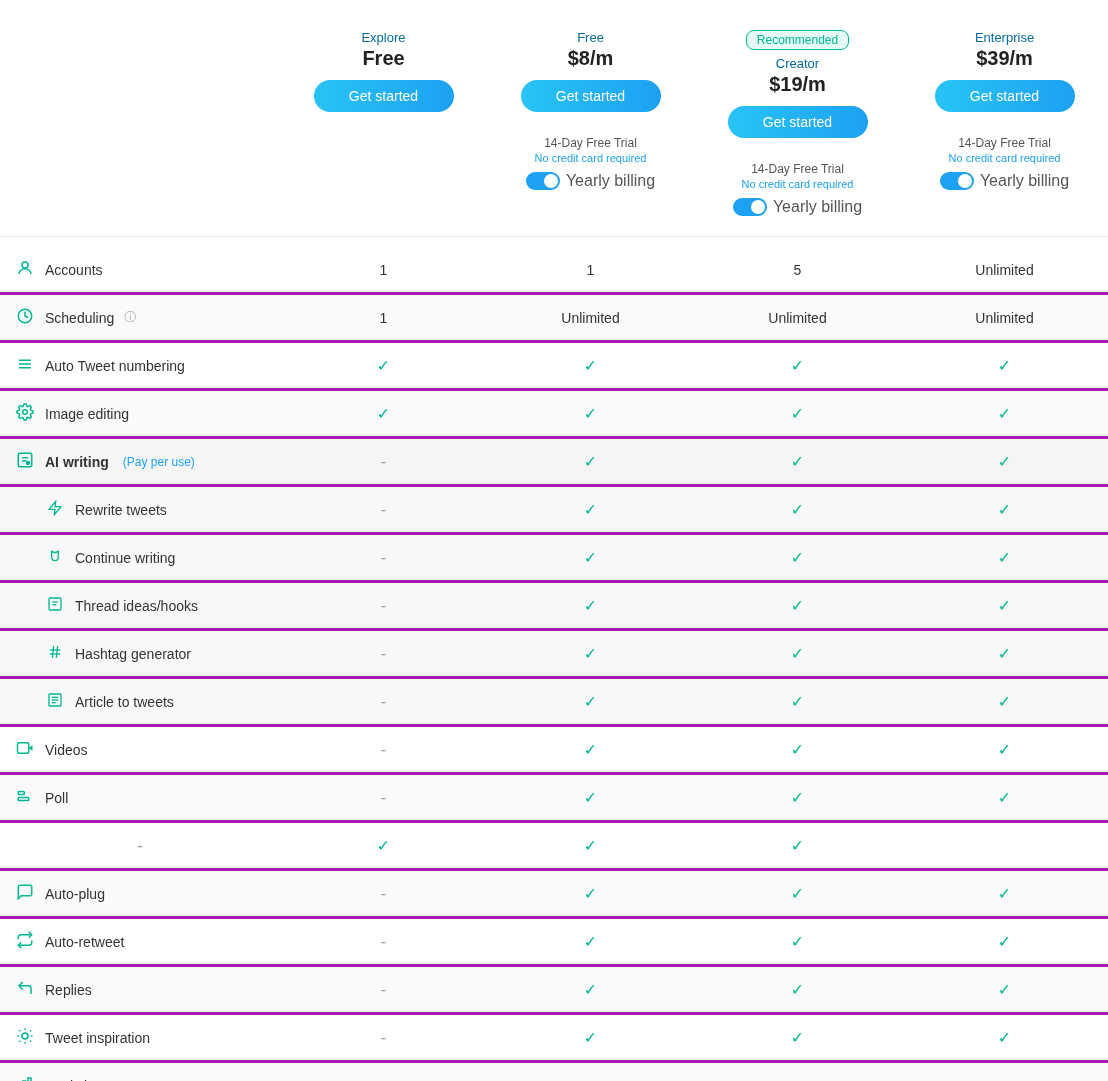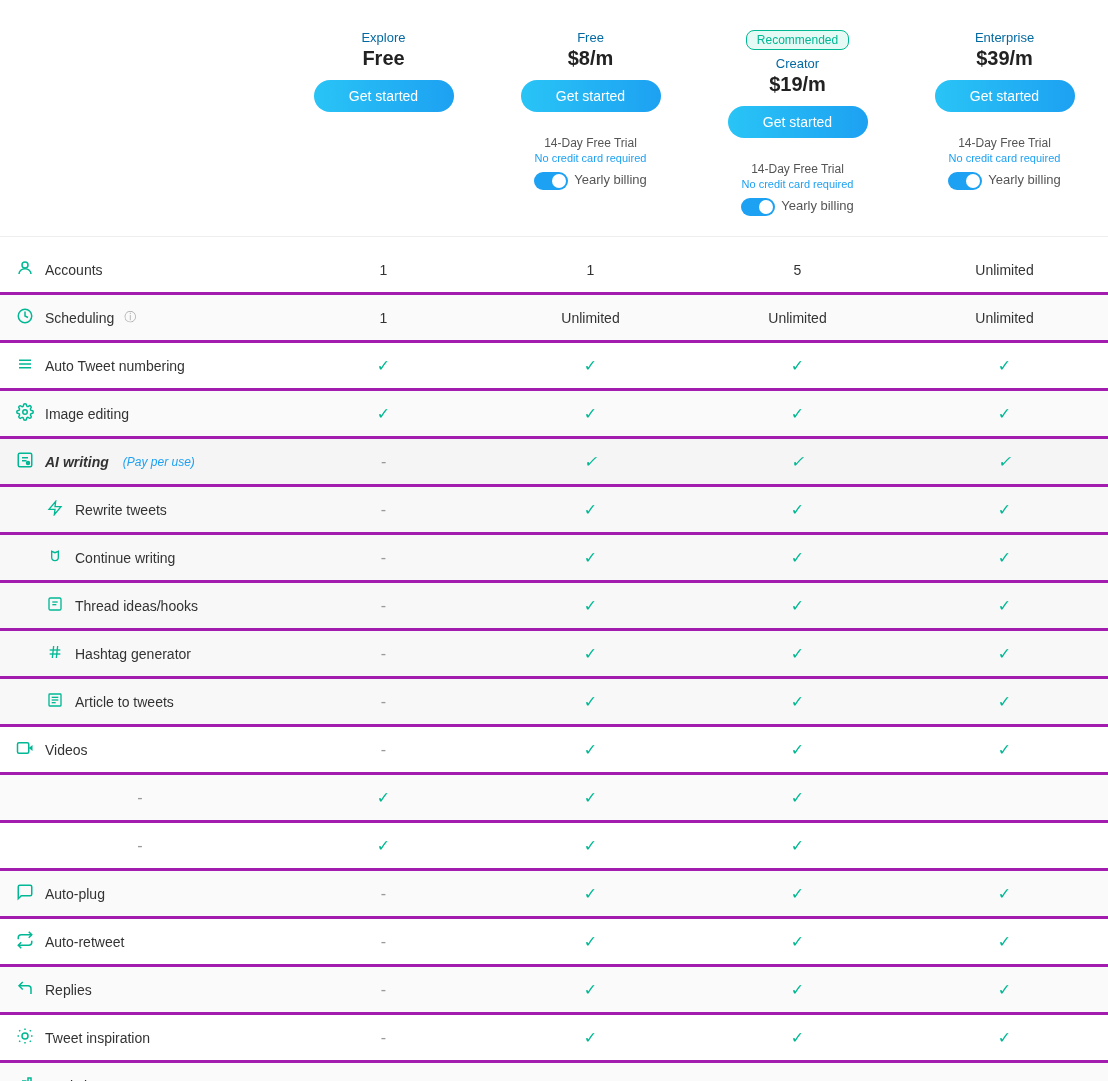--- a/index.html
+++ b/index.html
@@ -65,24 +65,24 @@
       color: #555;
       margin-bottom: 2px;
     }
     .no-credit {
       font-size: 11px;
       color: #1da1f2;
       margin-bottom: 8px;
     }
     .yearly-billing {
       display: flex;
-      align-items: flex-start;
+      align-items: flex-end;
       justify-content: center;
       gap: 6px;
-      font-size: 13px;
+      font-size: 16px;
       color: #555;
     }
     .toggle {
       width: 34px;
       height: 18px;
       background: #1da1f2;
       border-radius: 9px;
       position: relative;
       display: inline-block;
     }
@@ -109,21 +109,20 @@
       grid-template-columns: 280px 1fr 1fr 1fr 1fr;
       border-bottom: 3px solid #a21caf;
       align-items: center;
       min-height: 48px;
     }
     .feature-row:nth-child(even) {
       background: #fafafa;
     }
     .feature-row.ai-writing-row {
       background: #f5f5f5;
-      font-style: italic;
     }
     .feature-row.sub-row {
       background: #f8f8f8;
     }
     .feature-name {
       display: flex;
       align-items: center;
       gap: 10px;
       padding: 10px 15px;
       color: #333;
@@ -370,20 +369,27 @@
               <polygon points="22,8 17,12 22,16" fill="#00b894" stroke="none"></polygon>
             </svg></span>
           <span class="feature-label">Videos</span>
         </div>
         <div class="feature-cell"><span class="dash">-</span></div>
         <div class="feature-cell"><span class="check">✓</span></div>
         <div class="feature-cell"><span class="check">✓</span></div>
         <div class="feature-cell"><span class="check">✓</span></div>
       </div>
       <div class="feature-row">
+        <div class="feature-name">
+          <span class="feature-icon"><svg width="18" height="18" viewBox="0 0 24 24" fill="none" stroke="#00b894" stroke-width="2">
+              <rect x="3" y="6" width="8" height="4" rx="1"></rect>
+              <rect x="3" y="14" width="14" height="4" rx="1"></rect>
+            </svg></span>
+          <span class="feature-label">Poll</span>
+        </div>
         <div class="feature-cell"><span class="dash">-</span></div>
         <div class="feature-cell"><span class="check">✓</span></div>
         <div class="feature-cell"><span class="check">✓</span></div>
         <div class="feature-cell"><span class="check">✓</span></div>
       </div>
       <div class="feature-row">
         <div class="feature-cell"><span class="dash">-</span></div>
         <div class="feature-cell"><span class="check">✓</span></div>
         <div class="feature-cell"><span class="check">✓</span></div>
         <div class="feature-cell"><span class="check">✓</span></div>

